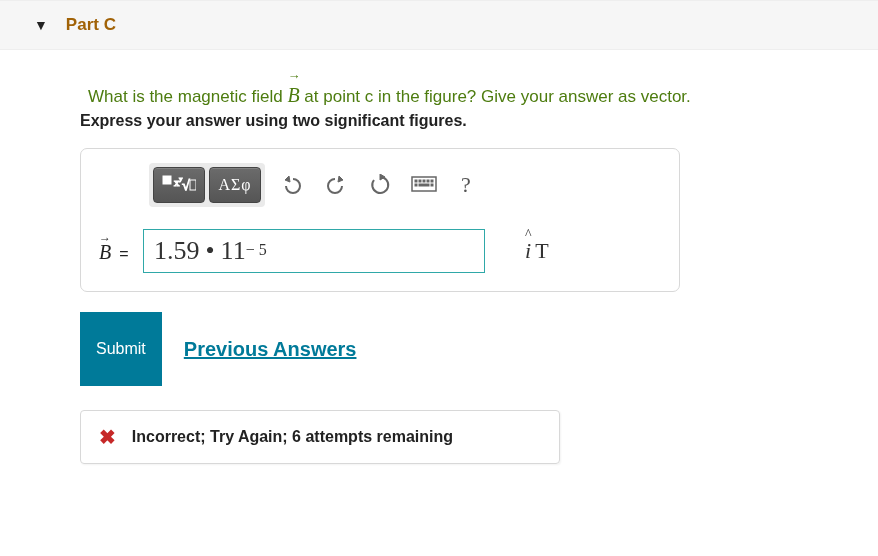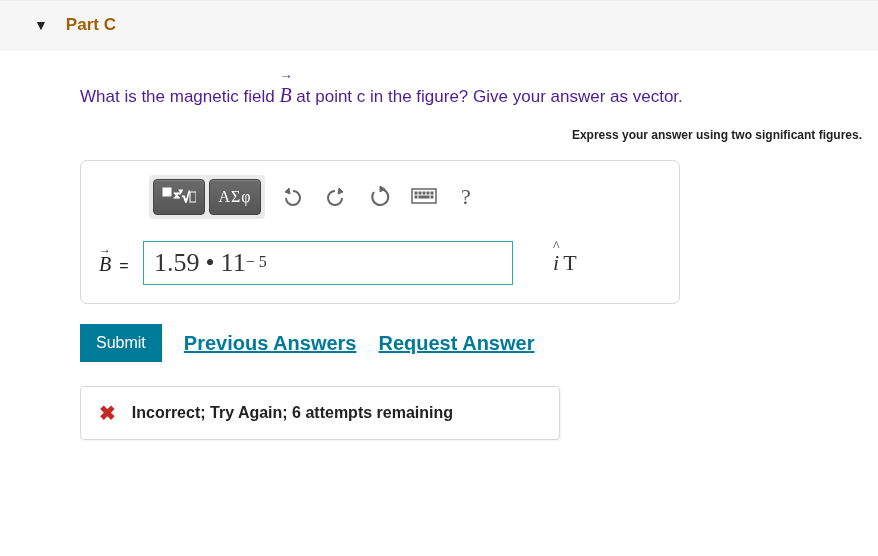--- a/index.html
+++ b/index.html
@@ -28,45 +28,45 @@
   .part-title {
     font-weight: bold;
     font-size: 17px;
     color: #a16207;
   }
   .content {
     padding: 24px 16px 16px 80px;
   }
   .question {
     font-size: 17px;
-    color: #4c1d95;
+    color: #4d7c0f;
     line-height: 1.5;
+    margin-left: 8px;
   }
   .question .bvec {
     font-family: "Times New Roman", serif;
     font-style: italic;
     font-size: 20px;
     position: relative;
     display: inline-block;
     padding-top: 6px;
   }
   .question .bvec::before {
     content: "→";
     position: absolute;
     top: -9px;
     left: 0px;
     font-style: normal;
     font-size: 13px;
   }
   .hint {
-    margin-top: 18px;
-    font-weight: bold;
-    font-size: 12px;
+    margin-top: 2px;
+    font-weight: bold;
+    font-size: 16px;
     color: #222;
-    text-align: right;
   }
   .answer-card {
     margin-top: 18px;
     width: 600px;
     border: 1px solid #d8d8d8;
     border-radius: 7px;
     background: #fff;
     padding: 14px 18px 18px 18px;
   }
   .toolbar {
@@ -140,21 +140,21 @@
   }
   .eq {
     font-family: Arial, sans-serif;
     font-style: normal;
     font-size: 16px;
     margin-left: 3px;
   }
   .ans-box {
     border: 1px solid #2fa8a8;
     height: 44px;
-    width: 370px;
+    width: 342px;
     padding: 4px 10px;
     display: flex;
     align-items: center;
     font-family: "Times New Roman", serif;
     font-size: 26px;
     color: #333;
   }
   .ans-box .dot { margin: 0 6px; }
   .ans-box sup {
     font-size: 16px;
@@ -187,21 +187,21 @@
   .action-row {
     display: flex;
     align-items: center;
     gap: 22px;
     margin-top: 20px;
   }
   .submit-btn {
     background: #007a99;
     color: #fff;
     border: none;
-    padding: 10px 16px;
+    padding: 28px 16px;
     font-size: 16px;
     cursor: pointer;
   }
   .linkish {
     color: #007a99;
     text-decoration: underline;
     font-weight: bold;
     font-size: 20px;
     cursor: pointer;
   }
@@ -310,21 +310,20 @@
       <span class="units">
         <span class="ihat">i</span>
         <span>T</span>
       </span>
     </div>
   </div>
 
   <div class="action-row">
     <button class="submit-btn">Submit</button>
     <span class="linkish">Previous Answers</span>
-    <span class="linkish">Request Answer</span>
   </div>
 
   <div class="feedback">
     <span class="x-icon">✖</span>
     <span>Incorrect; Try Again; 6 attempts remaining</span>
   </div>
 
 </div>
 
 </body></html>

